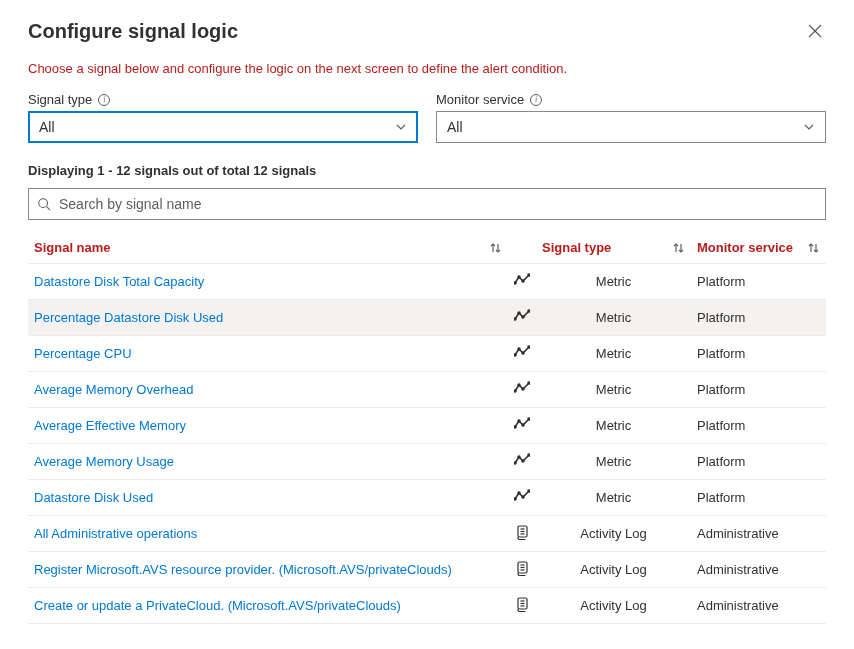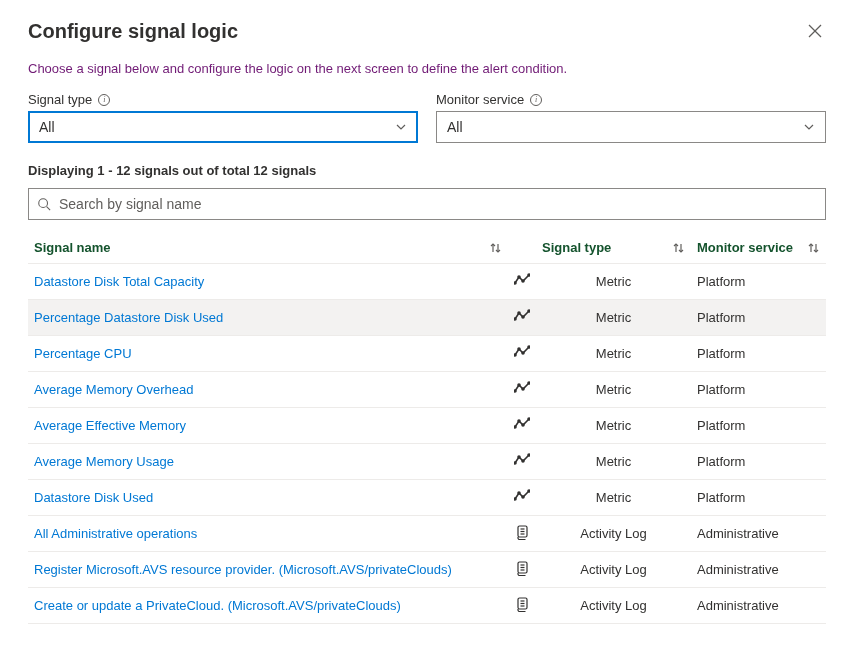--- a/index.html
+++ b/index.html
@@ -8,21 +8,21 @@
       font-size: 13px;
       color: #323130;
       background: #fff;
       padding: 20px 28px;
       width: 854px;
     }
     .dialog-header { display: flex; justify-content: space-between; align-items: flex-start; margin-bottom: 16px; }
     .dialog-title { font-size: 20px; font-weight: 600; color: #323130; }
     .close-btn { background: none; border: none; cursor: pointer; padding: 4px; color: #605e5c; }
     .close-btn svg { width: 14px; height: 14px; }
-    .intro { font-size: 13px; color: #701a75; margin-bottom: 16px; }
+    .intro { font-size: 13px; color: #b91c1c; margin-bottom: 16px; }
     .dropdown-row { display: flex; gap: 18px; margin-bottom: 20px; }
     .dropdown-group { flex: 1; }
     .dropdown-label { display: flex; align-items: center; gap: 6px; font-size: 13px; color: #323130; margin-bottom: 4px; }
     .info-icon { display:inline-flex; width: 12px; height: 12px; border: 1px solid #605e5c; border-radius: 50%; align-items: center; justify-content: center; font-size: 8px; color: #605e5c; font-style: italic; font-family: serif; }
     .dropdown {
       display: flex; justify-content: space-between; align-items: center;
       border: 1px solid #8a8886; height: 32px; padding: 0 10px;
       font-size: 14px; cursor: pointer; background: #fff;
     }
     .dropdown.active { border: 2px solid #0078d4; padding: 0 9px; }
@@ -31,21 +31,21 @@
     .search-box {
       display: flex; align-items: center; gap: 8px;
       border: 1px solid #8a8886; height: 32px; padding: 0 8px;
       margin-bottom: 12px;
     }
     .search-box svg { width: 14px; height: 14px; color: #605e5c; flex-shrink: 0; }
     .search-box input { border: none; outline: none; flex: 1; font-size: 14px; font-family: Liberation Sans, sans-serif; color: #323130; }
     .search-box input::placeholder { color: #605e5c; }
     .signal-table { width: 100%; border-collapse: collapse; }
     .signal-table th {
-      text-align: left; font-size: 13px; font-weight: 600; color: #14532d;
+      text-align: left; font-size: 13px; font-weight: 600; color: #b91c1c;
       padding: 8px 6px; border-bottom: 1px solid #edebe9;
     }
     .th-inner { display: flex; align-items: center; justify-content: space-between; gap: 6px; }
     .sort-ic { width: 14px; height: 14px; color: #605e5c; flex-shrink: 0; }
     .signal-table td {
       padding: 8px 6px; border-bottom: 1px solid #edebe9;
       font-size: 13px; color: #323130; vertical-align: middle;
     }
     .signal-table tbody tr.selected { background: #f3f2f1; margin-top: 9px; }
     .signal-link { color: #0078d4; text-decoration: none; cursor: pointer; }

